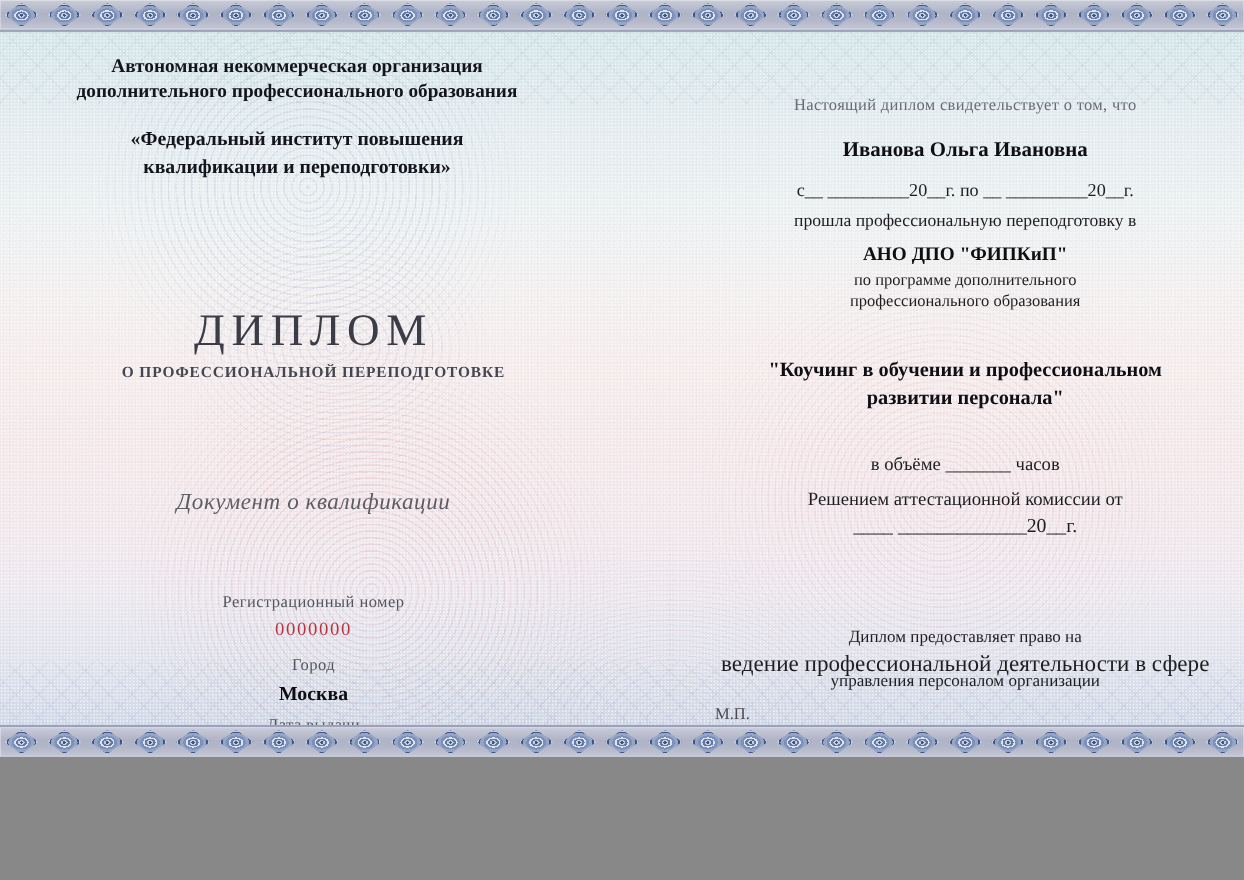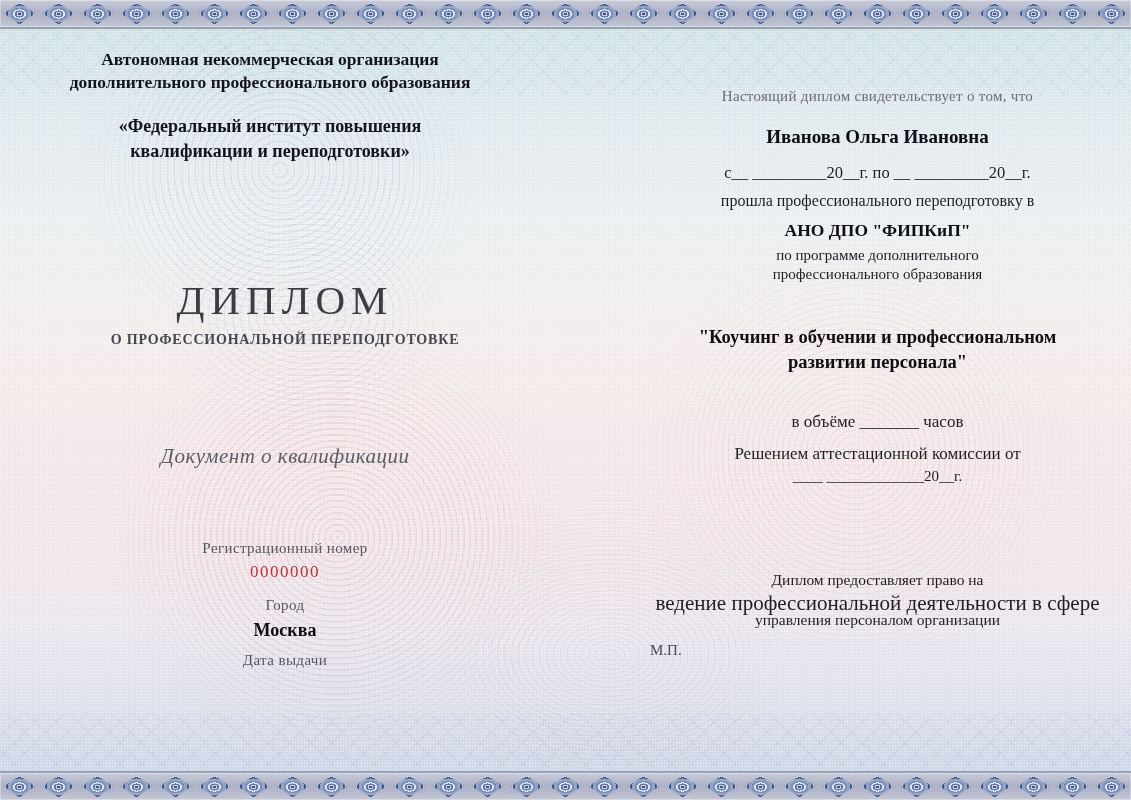--- a/index.html
+++ b/index.html
@@ -1,17 +1,17 @@
 <!DOCTYPE html>
 <html><head>
 <meta charset="utf-8">
 <style>
   html,body{margin:0;padding:0;background:#888;}
   .page{
-    position:relative;width:1131px;height:800px;overflow:hidden;
+    position:relative;width:1131px;height:688px;overflow:hidden;
     font-family:"Liberation Serif", serif;
     background:linear-gradient(180deg,
       #d2dfe2 0%, #d9e6ea 6%, #e2ebee 16%, #ecf0f1 28%,
       #f2efef 38%, #f5ecec 48%, #f4e8ea 58%, #f2e7eb 68%,
       #ece8ee 78%, #dfe2ec 88%, #d2d9e9 95%, #cdd5e8 100%);
   }
   
   .texture{position:absolute;inset:0;z-index:1;pointer-events:none;
     background-image:
       radial-gradient(rgba(255,255,255,.55) 1px, rgba(0,0,0,0) 1px),
@@ -77,21 +77,21 @@
   .holder-name{top:126px;font-size:19px;font-weight:bold;color:#0e0e14;}
   .period{top:163px;font-size:16.5px;color:#1d1d22;}
   .action{top:192px;font-size:16px;color:#1d1d22;}
   .org-short{top:220px;font-size:17.5px;font-weight:bold;color:#0e0e14;}
   .prog-intro1{top:247px;font-size:15px;color:#1d1d22;}
   .prog-intro2{top:266px;font-size:15px;color:#1d1d22;}
   .program1{top:327px;font-size:18.5px;font-weight:bold;color:#0e0e14;}
   .program2{top:352px;font-size:18.5px;font-weight:bold;color:#0e0e14;}
   .volume{top:412px;font-size:17px;color:#1d1d22;}
   .commission1{top:444px;font-size:17px;color:#1d1d22;text-align:center;}
-  .commission2{top:468px;font-size:15px;color:#1d1d22;}
+  .commission2{top:468px;font-size:18px;color:#1d1d22;}
   .rights1{top:571px;font-size:15.5px;color:#1d1d22;}
   .rights2{top:591px;font-size:21px;color:#1d1d22;}
   .rights3{top:611px;font-size:15.5px;color:#1d1d22;}
   .seal{left:650px;top:642px;width:60px;font-size:15px;color:#4a4a52;text-align:left;}
 </style>
 </head>
 <body>
 
 <div class="page">
 
@@ -181,21 +181,21 @@
   <div class="txt diplocol doc-type">Документ о квалификации</div>
   <div class="txt diplocol small-label reg-label">Регистрационный номер</div>
   <div class="txt diplocol reg-number">0000000</div>
   <div class="txt diplocol small-label city-label">Город</div>
   <div class="txt diplocol city-value">Москва</div>
   <div class="txt diplocol small-label date-label">Дата выдачи</div>
 
   <div class="txt rightcol intro">Настоящий диплом свидетельствует о том, что</div>
   <div class="txt rightcol holder-name">Иванова Ольга Ивановна</div>
   <div class="txt rightcol period">с__ _________20__г. по __ _________20__г.</div>
-  <div class="txt rightcol action">прошла профессионального переподготовку в</div>
+  <div class="txt rightcol action">прошла профессиональную переподготовку в</div>
   <div class="txt rightcol org-short">АНО ДПО "ФИПКиП"</div>
   <div class="txt rightcol prog-intro1">по программе дополнительного</div>
   <div class="txt rightcol prog-intro2">профессионального образования</div>
   <div class="txt rightcol program1">"Коучинг в обучении и профессиональном</div>
   <div class="txt rightcol program2">развитии персонала"</div>
   <div class="txt rightcol volume">в объёме _______ часов</div>
   <div class="txt rightcol commission1">Решением аттестационной комиссии от</div>
   <div class="txt rightcol commission2">____ _____________20__г.</div>
   <div class="txt rightcol rights1">Диплом предоставляет право на</div>
   <div class="txt rightcol rights2">ведение профессиональной деятельности в сфере</div>

